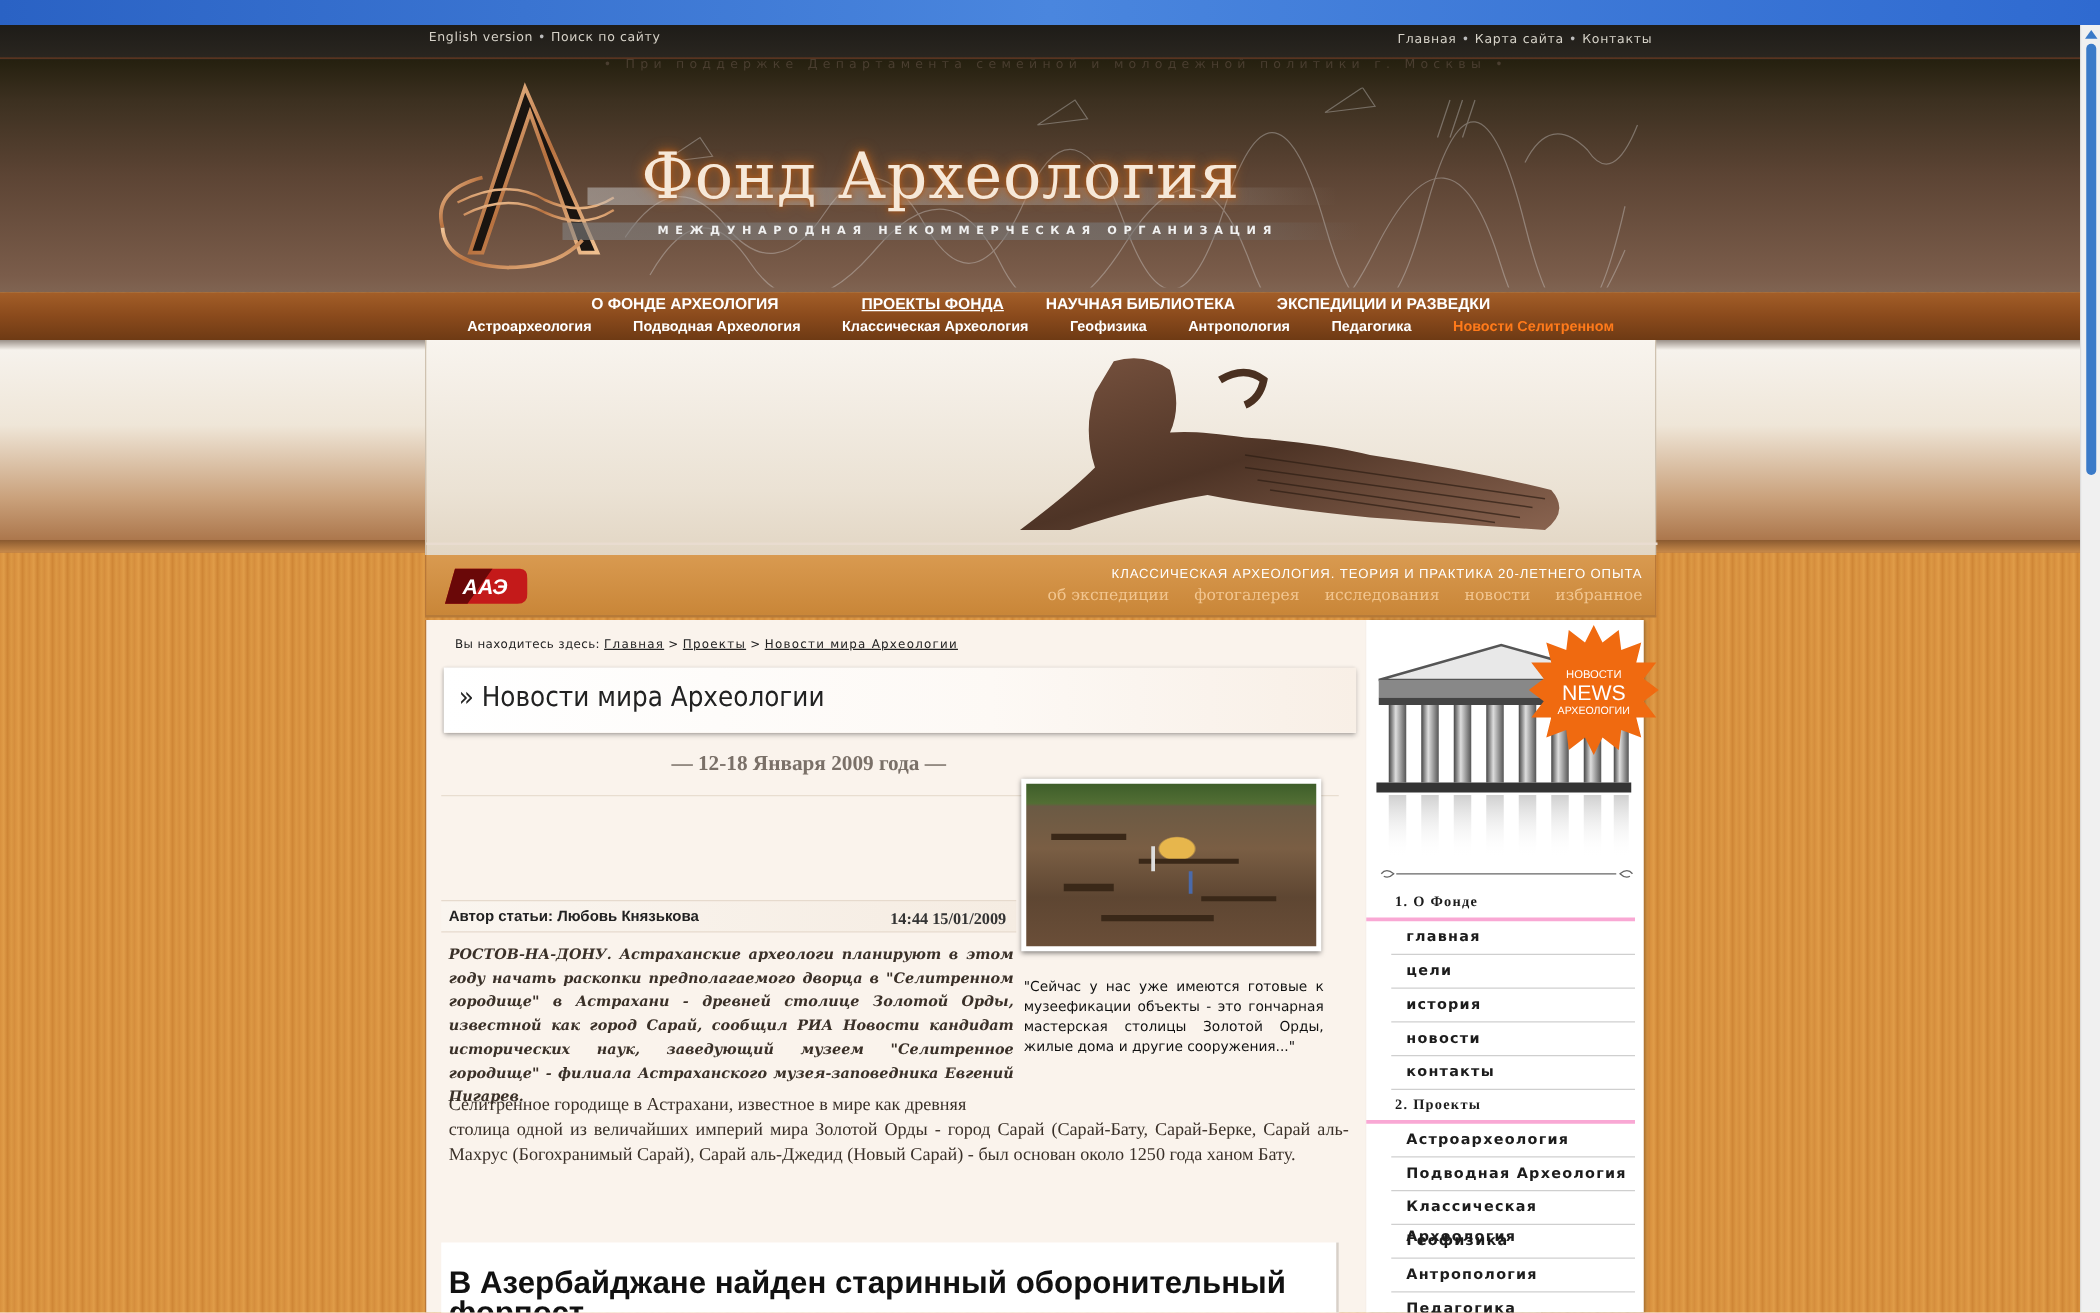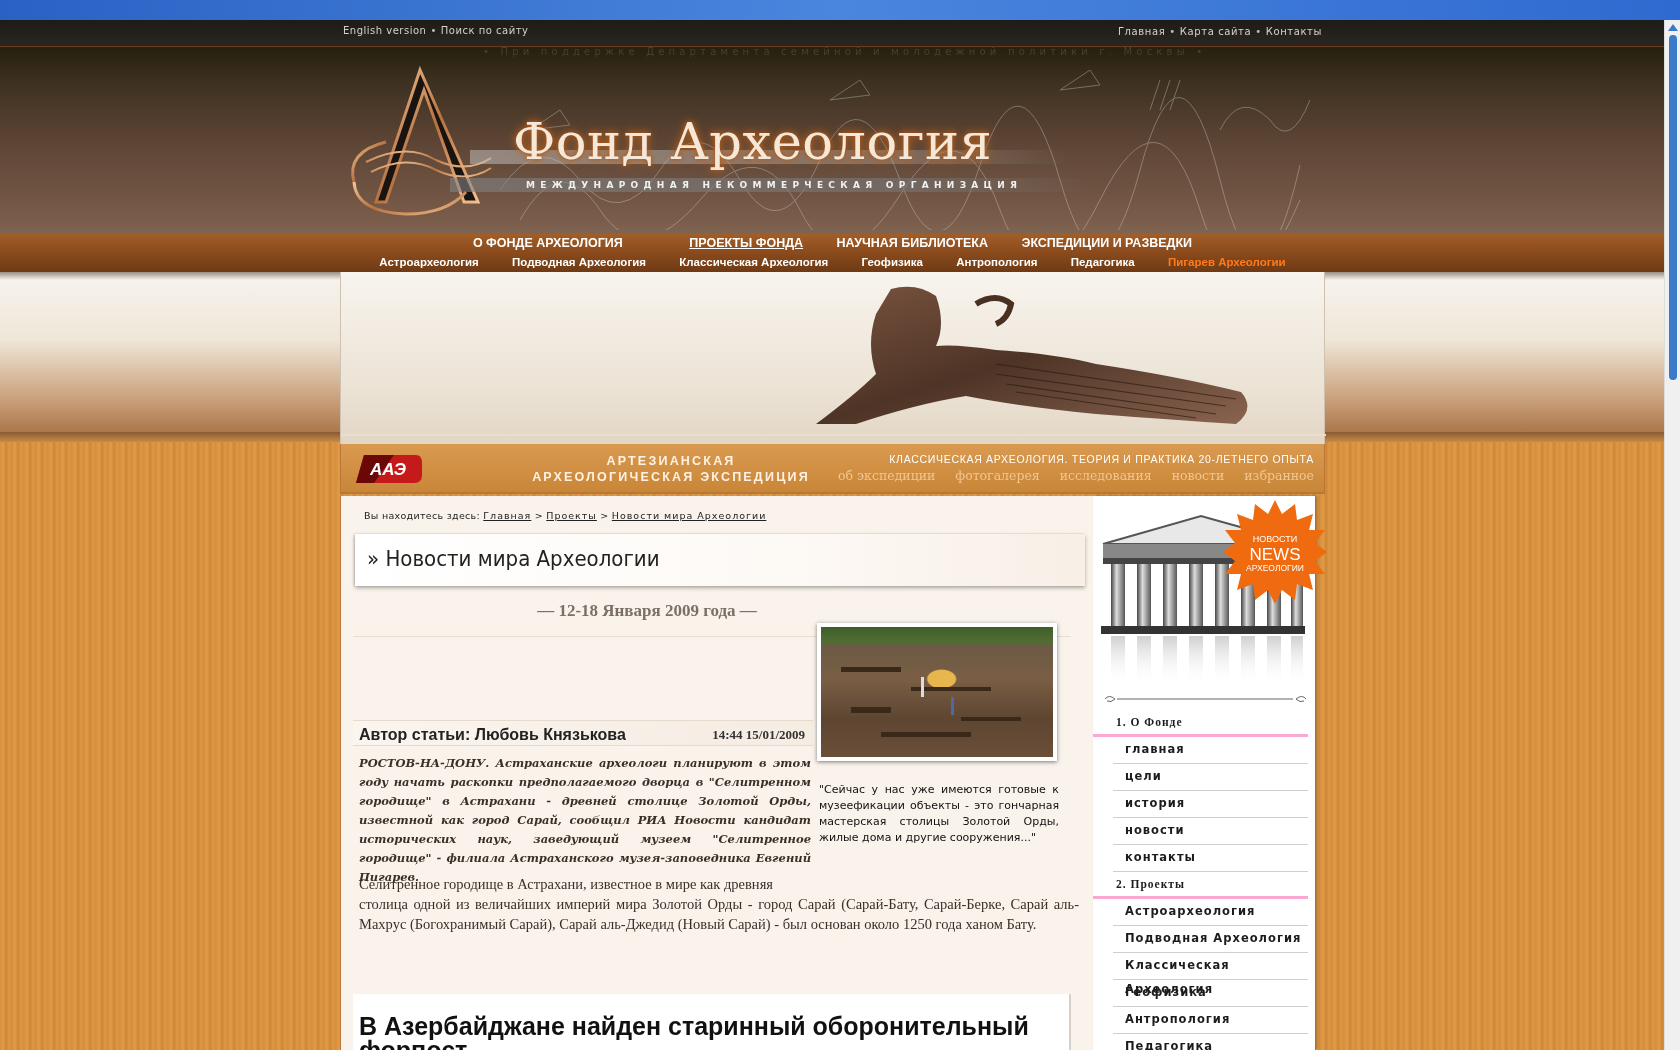--- a/index.html
+++ b/index.html
@@ -74,21 +74,21 @@
 
   .page-title-box { position: absolute; left: 14px; top: 38px; width: 730px; height: 52px; background: linear-gradient(90deg,#fff 0%, #fdf9f5 60%, #f8efe6 100%); box-shadow: 0 2px 4px rgba(0,0,0,0.3), -1px 0 2px rgba(0,0,0,0.15); }
   .page-title { position:absolute; left: 12px; top: 12px; font-family: "DejaVu Sans", sans-serif; font-size: 22px; color: #222; white-space: nowrap; transform: scaleX(0.9); transform-origin: left; }
 
   .week-head { position: absolute; left: 12px; top: 90px; width: 718px; height: 50px; text-align: center; }
   .week-date { font-family: "Liberation Serif", serif; font-size: 17px; font-weight: bold; color: #7a7068; line-height: 50px; padding-right: 130px; }
   .article { position: absolute; left: 12px; top: 140px; width: 718px; height: 334px; border-top: 1px solid #e8ddd0; }
   .article-head { position: absolute; left: 0; top: 0; width: 460px; height: 83px; background: #fff; }
   .article-title { position: absolute; left: 6px; top: 18px; width: 440px; font-family: "Liberation Sans", sans-serif; font-weight: bold; font-size: 18.5px; line-height: 24px; color: #111; }
   .meta-row { position:absolute; left: 0; top: 83px; width: 460px; height: 26px; border-top:1px solid #e6dacd; border-bottom:1px solid #e6dacd; background: linear-gradient(90deg,#faf5ef,#f5ece2); }
-  .author { position:absolute; left: 6px; top: 5px; font-family: "Liberation Sans", sans-serif; font-size: 16px; font-weight: bold; color: #222; }
+  .author { position:absolute; left: 6px; top: 5px; font-family: "Liberation Sans", sans-serif; font-size: 12px; font-weight: bold; color: #222; }
   .datetime { position:absolute; right: 8px; top: 6px; font-family: "Liberation Serif", serif; font-size: 13px; font-weight: bold; color: #333; }
   .photo-frame { position:absolute; left: 464px; top: -14px; width: 240px; height: 138px; background:#fff; padding: 4px; box-shadow: 0 1px 4px rgba(0,0,0,0.5); }
   .photo { width: 100%; height: 100%; background:
       radial-gradient(ellipse at 52% 40%, #e7b64c 0 8%, transparent 9%),
       linear-gradient(180deg, #3e5e2a 0%, #526e34 12%, #6b5a44 14%, #7a5e44 40%, #5e4632 70%, #6a4e38 100%); position: relative; overflow:hidden; }
   .photo i { position:absolute; background:#3a2818; }
   .quote { position:absolute; left: 466px; top: 145px; width: 240px; font-family: "DejaVu Sans", sans-serif; font-size: 11px; line-height: 16px; color: #111; text-align: justify; }
   .lead { position:absolute; left: 6px; top: 117px; width: 452px; font-family: "DejaVu Serif", serif; font-style: italic; font-weight: bold; font-size: 11.5px; line-height: 19px; color: #3a3028; text-align: justify; }
   .body-text { position:absolute; left: 6px; top: 237px; width: 720px; font-family: "Liberation Serif", serif; font-size: 14.5px; line-height: 20px; color: #3a3028; text-align: justify; }
   .body-text .first { display:block; width: 452px; }
@@ -165,21 +165,21 @@
   <span>НАУЧНАЯ БИБЛИОТЕКА</span>
   <span>ЭКСПЕДИЦИИ И РАЗВЕДКИ</span>
 </div>
 <div class="subnav">
   <span>Астроархеология</span>
   <span>Подводная Археология</span>
   <span>Классическая Археология</span>
   <span>Геофизика</span>
   <span>Антропология</span>
   <span>Педагогика</span>
-  <span class="hot">Пигарев Археологии</span>
+  <span class="hot">Новости Селитренном</span>
 </div>
 
 <div class="banner">
   <svg class="artifact" viewBox="0 0 480 140">
     <defs>
       <linearGradient id="wood" x1="0" y1="0" x2="1" y2="1">
         <stop offset="0" stop-color="#7a5440"></stop>
           <stop offset="0.5" stop-color="#4e3426"></stop>
           <stop offset="1" stop-color="#8a6450"></stop>
       </linearGradient>
@@ -195,24 +195,20 @@
   </svg>
   <div class="banner-rule"></div>
 </div>
 
 <div class="expbar">
   <svg class="aae-logo" viewBox="0 0 68 32">
     <path d="M10 2 L62 2 Q68 2 68 10 L68 22 Q68 30 60 30 L2 30 Z" fill="#c41a1a"></path>
     <path d="M10 2 L40 2 L20 30 L2 30 Z" fill="#6a0808"></path>
     <text x="34" y="22" text-anchor="middle" font-family="Liberation Sans, sans-serif" font-size="17" font-weight="bold" font-style="italic" fill="#fff">ААЭ</text>
   </svg>
-  <div class="exp-title">
-    <div>АРТЕЗИАНСКАЯ</div>
-    <div>АРХЕОЛОГИЧЕСКАЯ ЭКСПЕДИЦИЯ</div>
-  </div>
   <div class="exp-tagline">КЛАССИЧЕСКАЯ АРХЕОЛОГИЯ. ТЕОРИЯ И ПРАКТИКА 20-ЛЕТНЕГО ОПЫТА</div>
   <div class="exp-links">
     <span>об экспедиции</span>
     <span>фотогалерея</span>
     <span>исследования</span>
     <span>новости</span>
     <span>избранное</span>
   </div>
 </div>
 

